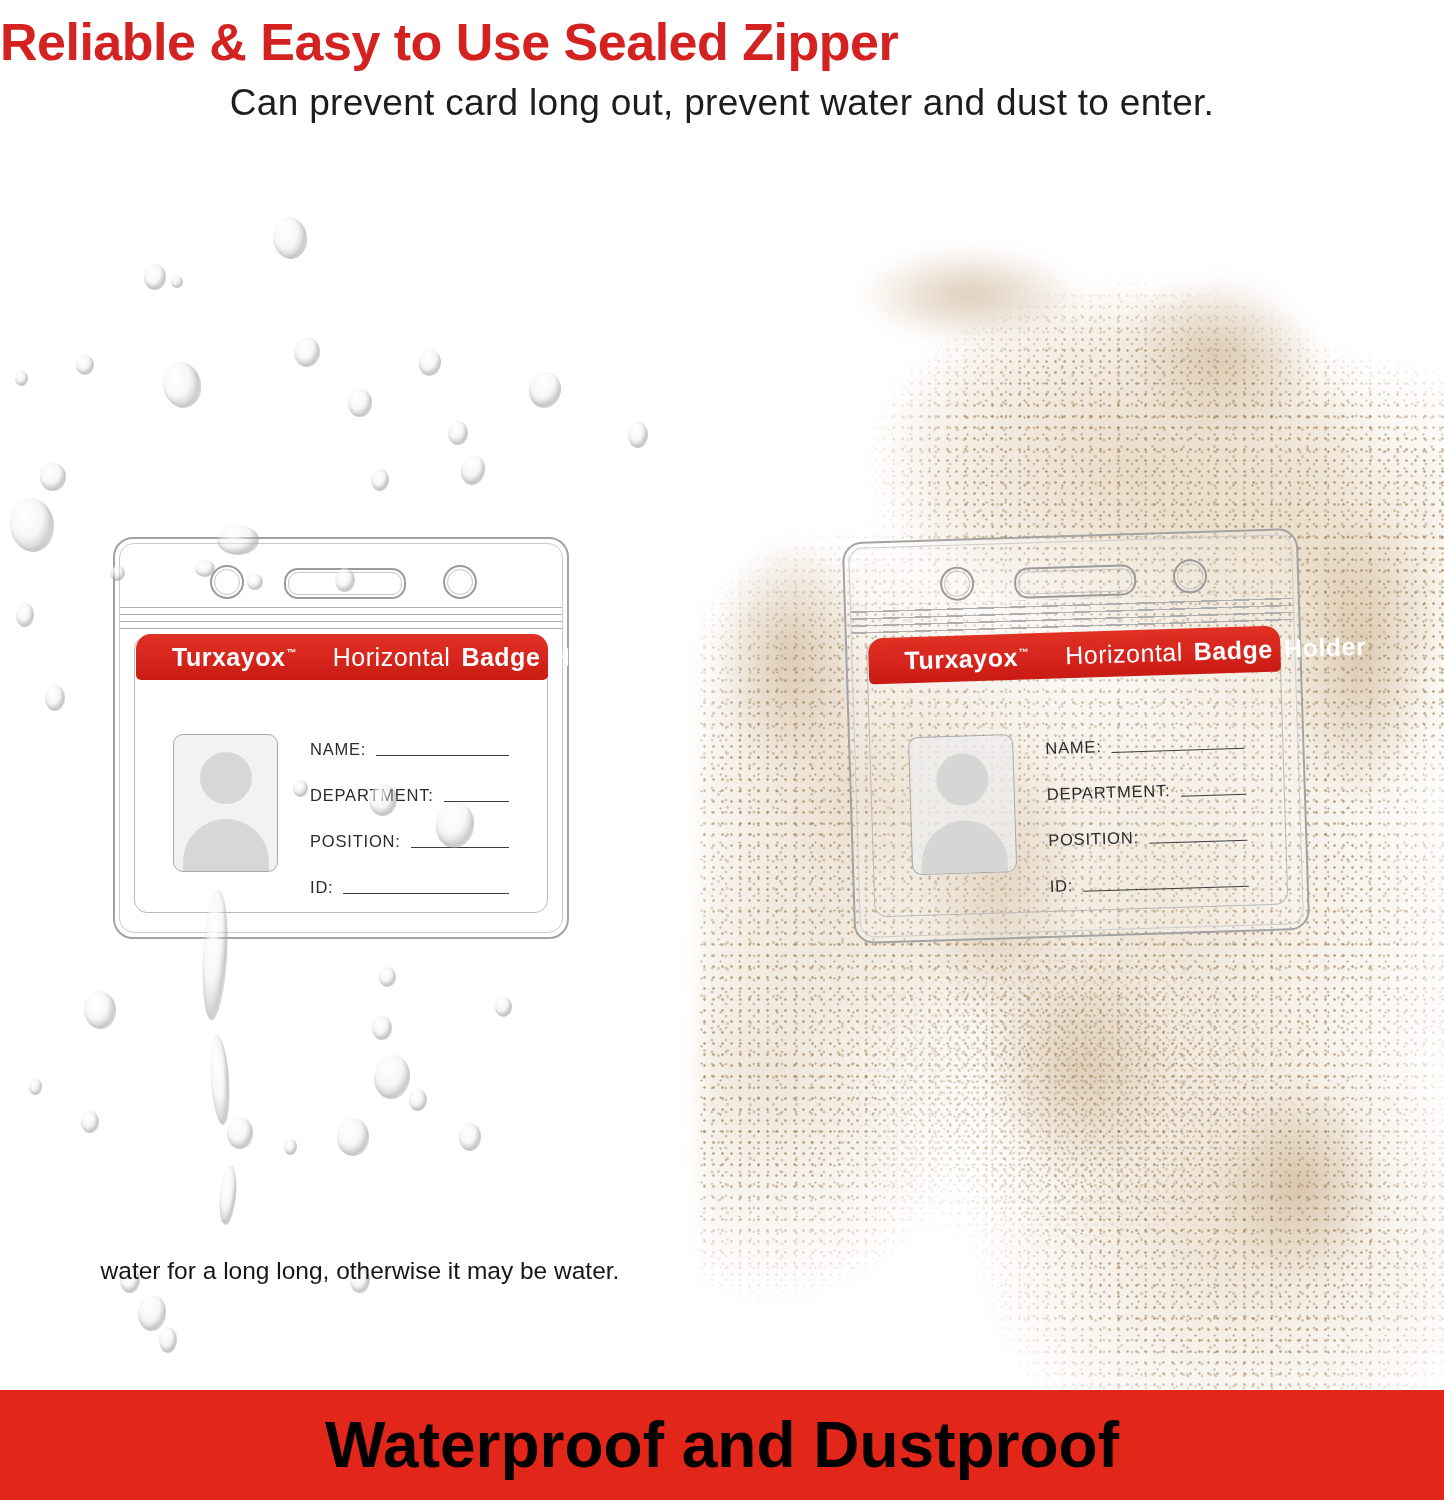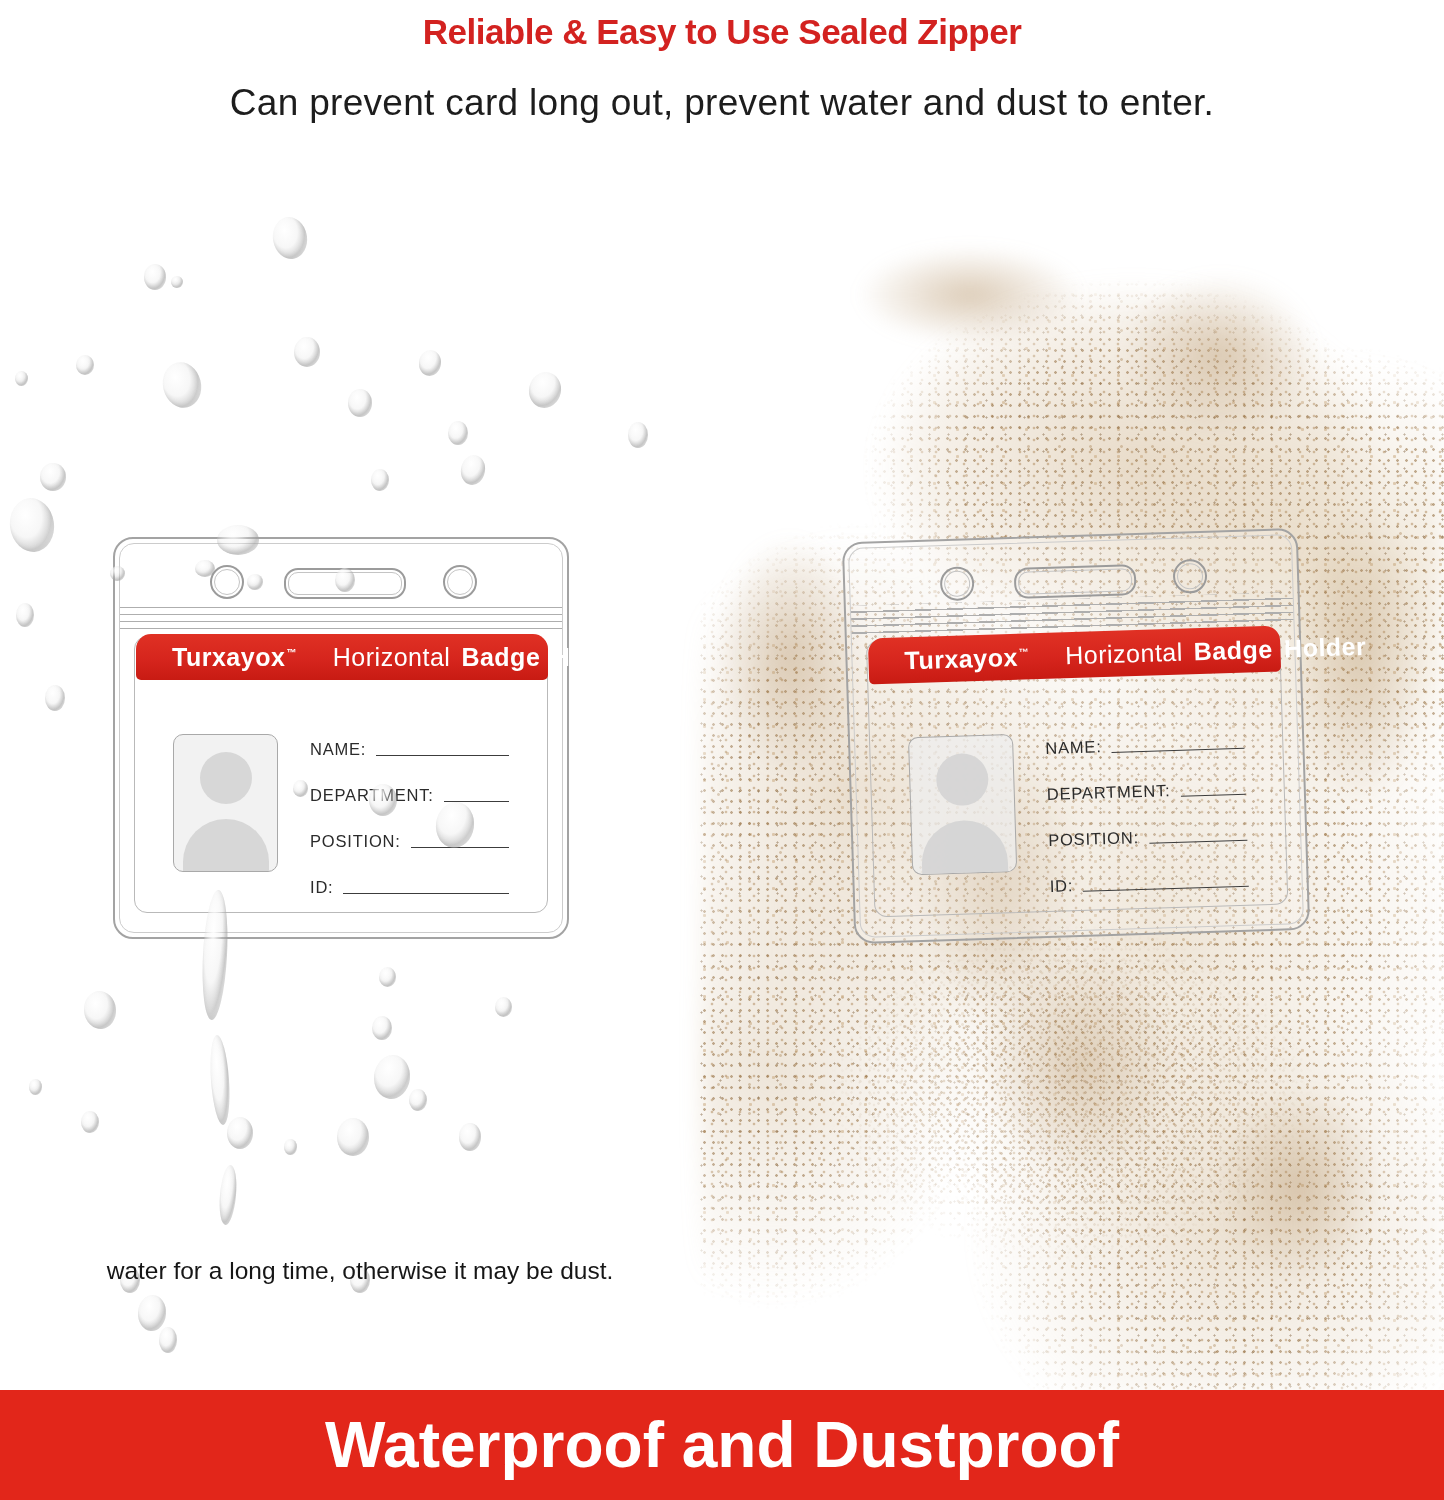--- a/index.html
+++ b/index.html
@@ -2,35 +2,35 @@
 <html style="--accent-red: #d32220; --banner-red: #d6251d; --footer-red: #e2261a;"><head>
 <meta charset="utf-8">
 <style>
   html,body{margin:0;padding:0;background:#ffffff;}
   #stage{
     position:relative;width:1444px;height:1500px;overflow:hidden;
     background:#ffffff;font-family:"Liberation Sans","DejaVu Sans",sans-serif;
   }
   
   .page-title{
-    position:absolute;top:12px;left:0;width:100%;text-align:center;
-    font-size:35px;font-weight:700;letter-spacing:-0.5px;
+    position:absolute;top:12px;left:0;width:100%;text-align:left;
+    font-size:52px;font-weight:700;letter-spacing:-0.5px;
     color:var(--accent-red,#d32220);z-index:7;
   }
   .page-subtitle{
     position:absolute;top:82px;left:0;width:100%;text-align:center;
     font-size:37px;font-weight:400;color:#1d1d1d;letter-spacing:0.3px;z-index:7;
   }
   
   .footer-banner{
     position:absolute;left:0;top:1390px;width:100%;height:110px;
     background:var(--footer-red,#e2261a);display:flex;align-items:center;justify-content:center;
     z-index:7;
   }
-  .footer-banner span{color:#ffffff;font-size:64px;font-weight:700;letter-spacing:0;}
+  .footer-banner span{color:#000000;font-size:64px;font-weight:700;letter-spacing:0;}
   
   .note{
     position:absolute;left:40px;top:1178px;width:640px;text-align:center;
     font-size:24.5px;color:#161616;line-height:2.55;z-index:7;
   }
   
   .sand-back{position:absolute;left:700px;top:235px;width:744px;height:1160px;z-index:1;}
   .sand-wash{
     position:absolute;inset:0;filter:blur(10px);
     background:
@@ -261,20 +261,20 @@
       <div class="drop" style="left: 369px; top: 784px; width: 28px; height: 32px;"></div>
       <div class="drop" style="left: 436px; top: 802px; width: 38px; height: 46px; transform: rotate(8deg);"></div>
       <div class="drop" style="left: 292.5px; top: 779.5px; width: 15px; height: 17px;"></div>
       <div class="drop" style="left: 203px; top: 890px; width: 24px; height: 130px; transform: rotate(3deg);"></div>
       <div class="drop" style="left: 211px; top: 1035px; width: 18px; height: 90px; transform: rotate(-4deg);"></div>
       <div class="drop" style="left: 220px; top: 1165px; width: 16px; height: 60px; transform: rotate(5deg);"></div>
     </div>
 
   <div class="note">
     <br>
-    <span>water for a long time, otherwise it may be dust.</span>
+    <span>water for a long long, otherwise it may be water.</span>
   </div>
 
   <div class="footer-banner">
     <span>Waterproof and Dustproof</span>
   </div>
 
 </div>
 
 </body></html>

